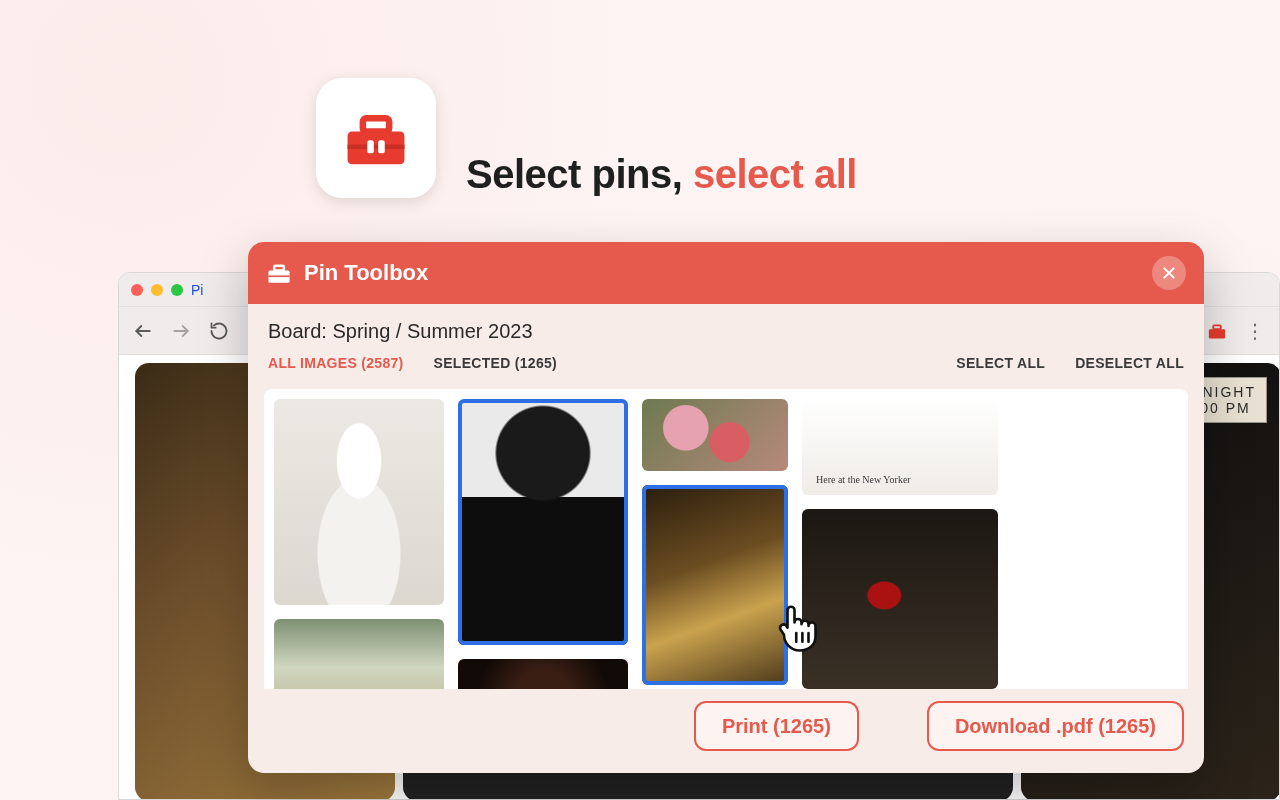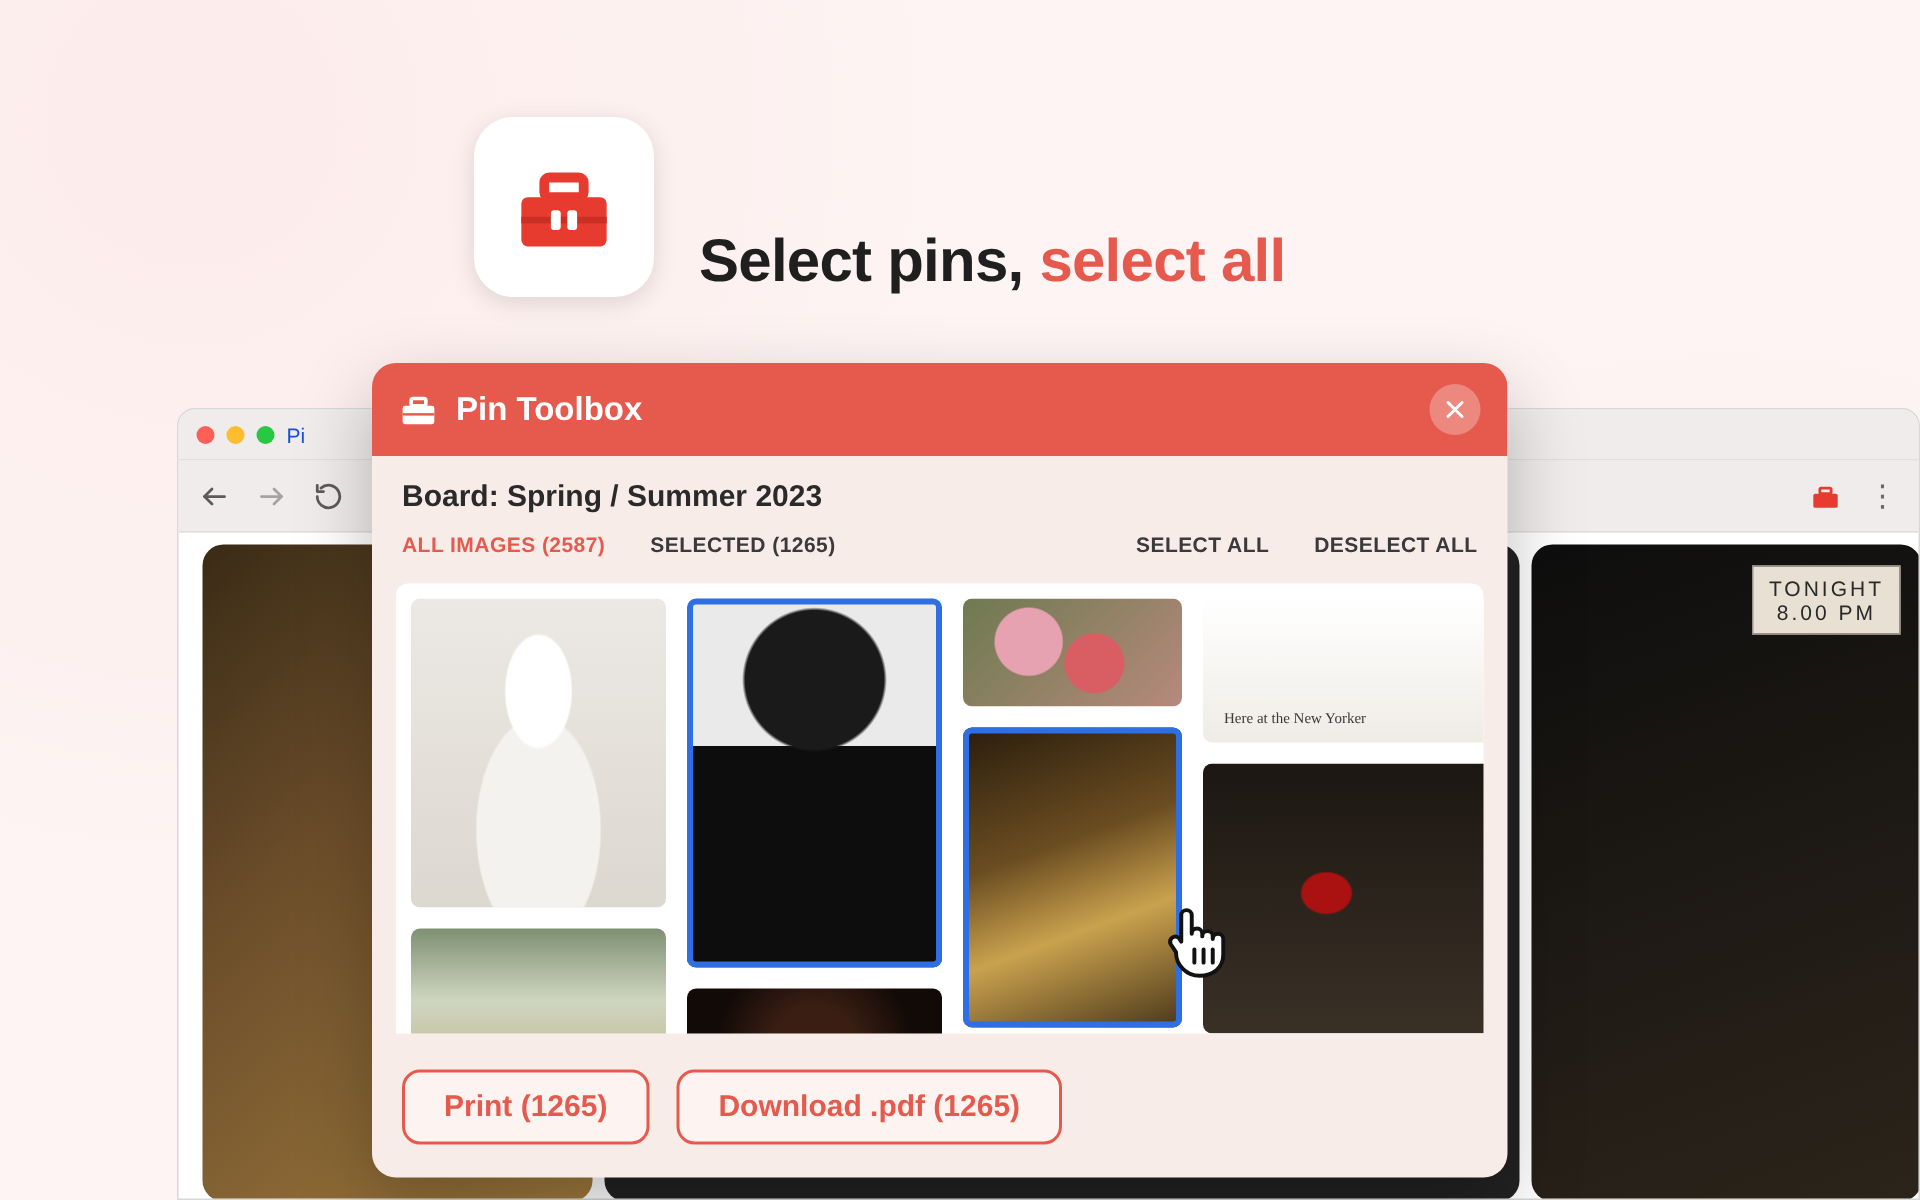--- a/index.html
+++ b/index.html
@@ -109,21 +109,21 @@
     background:#e8e0d2; color:#2a2a2a;
     padding:6px 10px; border:1px solid #9a9488;
     text-align:center;
   }
 
   
   .panel {
     position:absolute;
     left: 248px;
     top: 242px;
-    width: 757px;
+    width: 956px;
     border-radius: 16px;
     background:#f8ece9;
     box-shadow: 0 20px 50px rgba(0,0,0,0.25);
     overflow:hidden;
   }
   .panel-header {
     height: 62px;
     background:#e65a4e;
     display:flex; align-items:center;
     padding: 0 18px;
@@ -138,21 +138,21 @@
     width:34px; height:34px;
     background: rgba(255,255,255,0.28);
     border-radius:50%;
     display:flex; align-items:center; justify-content:center;
     color:#fff;
   }
 
   .panel-sub {
     padding: 16px 20px 6px;
   }
-  .board-name { font-size:20px; font-weight:700; color:#2a2a2a; }
+  .board-name { font-size:20px; font-weight:400; color:#2a2a2a; }
   .filters {
     display:flex; align-items:center;
     margin-top:12px;
     gap: 30px;
     font-size:14px; font-weight:700;
     color:#3a3a3a;
     letter-spacing:.3px;
   }
   .filters .all { color:#e65a4e; }
   .filters .spacer { flex:1; }
@@ -217,23 +217,23 @@
     position:absolute;
     left: 532px;
     top: 516px;
     width:56px; height:56px;
     z-index: 60;
     pointer-events:none;
   }
 
   .actions {
     display:flex;
-    gap: 18px;
-    padding: 24px 20px 22px;
-    justify-content: flex-start;
+    gap: 68px;
+    padding: 12px 20px 22px;
+    justify-content: flex-end;
   }
   .btn {
     height:50px;
     padding: 0 26px;
     border-radius:12px;
     font-size:20px; font-weight:700;
     display:flex; align-items:center; justify-content:center;
     border:2px solid #e65a4e;
     color:#e65a4e;
     background:#fdf4f2;

